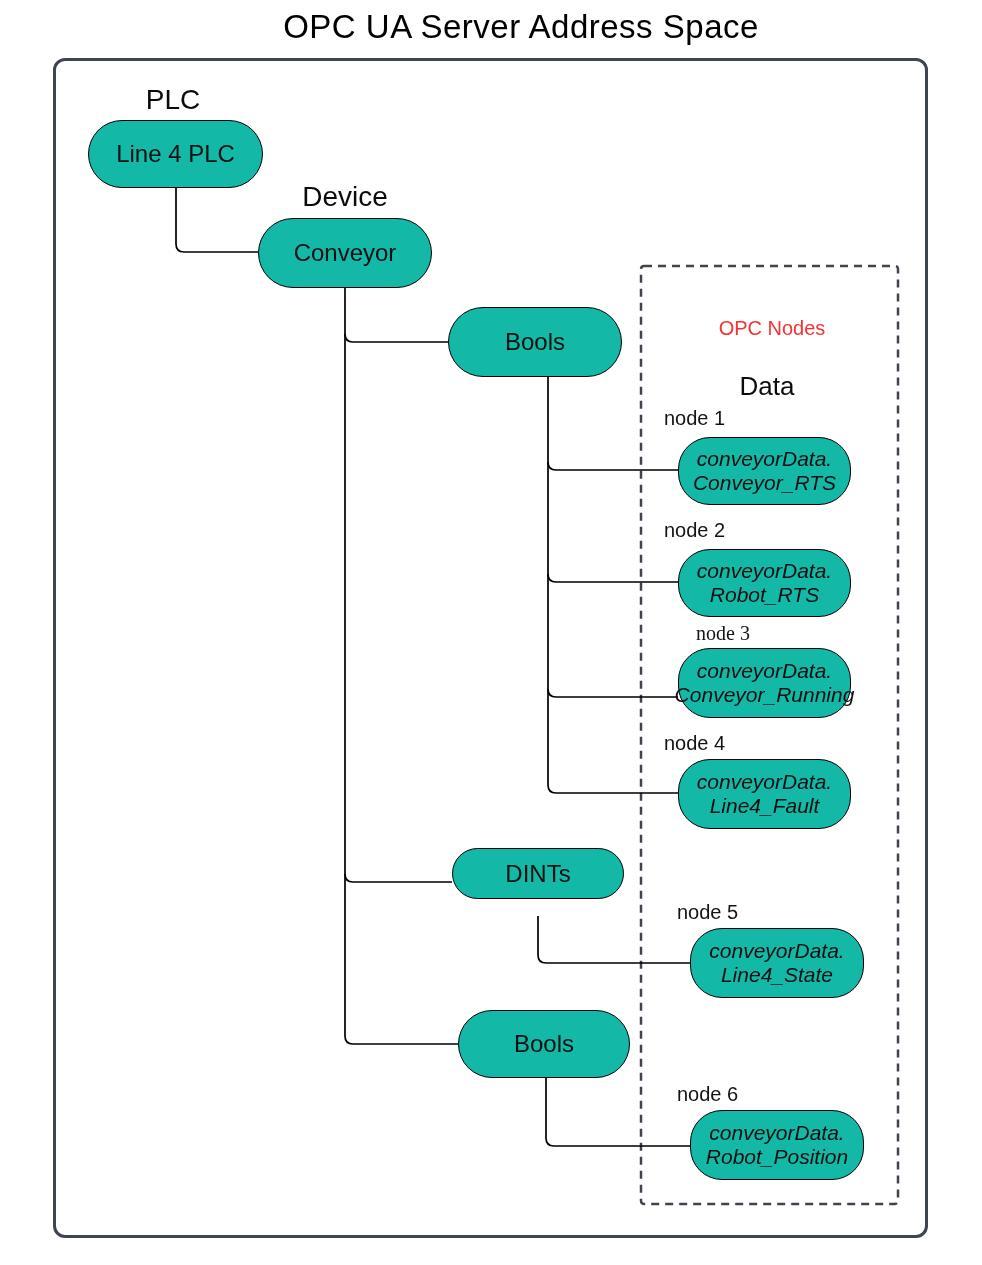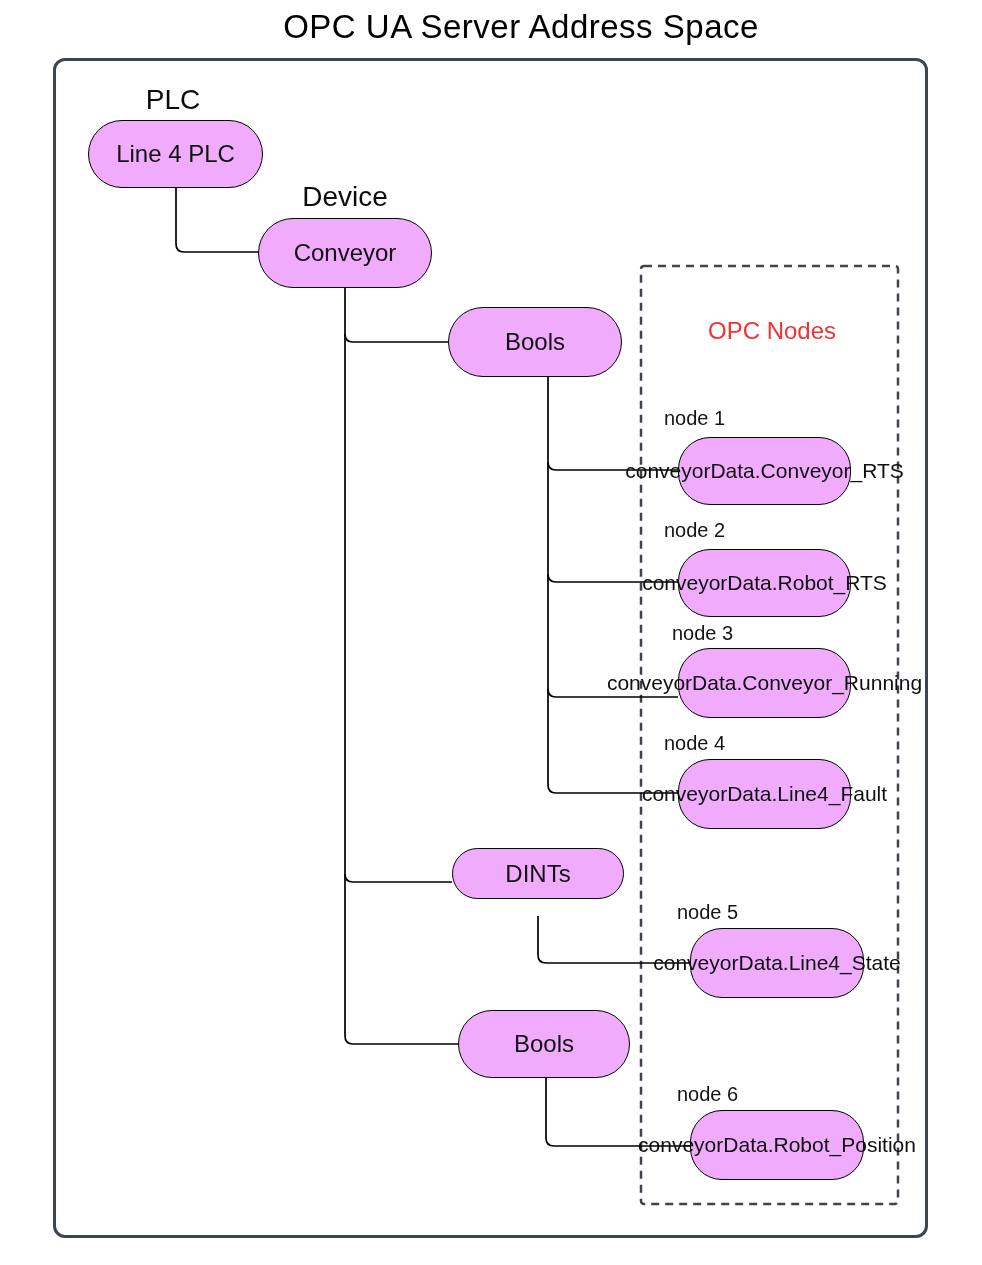--- a/index.html
+++ b/index.html
@@ -44,48 +44,50 @@
   }
 
   .cat-label {
     text-align: center;
     font-size: 28px;
     color: #0b0b0b;
     white-space: nowrap;
   }
 
   .pill {
-    background: #f0abfc;
+    background: #14b8a6;
     border: 1.7px solid #000000;
     border-radius: 36px;
     box-sizing: border-box;
     display: flex;
     align-items: center;
     justify-content: center;
     font-size: 24px;
     color: #101010;
     white-space: nowrap;
   }
   .pill.opc {
+    flex-direction: column;
     font-size: 21px;
     line-height: 1.14;
     border-radius: 32px;
     overflow: visible;
+    font-style: italic;
   }
   .pill.opc span { display: block; white-space: nowrap; }
 
   .node-caption {
     font-size: 20px;
     color: #141414;
     white-space: nowrap;
   }
 
   #opc-heading {
     text-align: center;
-    font-size: 24px;
+    font-size: 20px;
     white-space: nowrap;
   }
   #opc-subheading {
     text-align: center;
     font-size: 26px;
     color: #0b0b0b;
     white-space: nowrap;
   }
 </style>
 </head>
@@ -125,34 +127,35 @@
   <div class="abs cat-label" style="left:113px; top:84px; width:120px;">PLC</div>
   <div class="abs cat-label" style="left:275px; top:173px; width:140px;margin-top:8px;">Device</div>
 
   <div class="abs pill" style="left:88px; top:120px; width:175px; height:68px;">Line 4 PLC</div>
   <div class="abs pill" style="left:448px; top:307px; width:174px; height:70px;">Bools</div>
   <div class="abs pill" style="left:258px; top:218px; width:174px; height:70px;">Conveyor</div>
   <div class="abs pill" style="left:452px; top:848px; width:172px; height:51px;">DINTs</div>
   <div class="abs pill" style="left:458px; top:1010px; width:172px; height:68px;">Bools</div>
 
   <div id="opc-heading" class="abs" style="left: 672px; top: 317px; width: 200px; color: rgb(242, 51, 49);">OPC Nodes</div>
+  <div id="opc-subheading" class="abs" style="left:667px; top:371px; width:200px;">Data</div>
 
   <div class="abs node-caption" style="left:664px; top:407px; width:200px;">node 1</div>
   <div class="abs pill opc" style="left:678px; top:437px; width:173px; height:68px;">
     <span>conveyorData.</span>
     <span>Conveyor_RTS</span>
   </div>
 
   <div class="abs node-caption" style="left:664px; top:519px; width:200px;">node 2</div>
   <div class="abs pill opc" style="left:678px; top:549px; width:173px; height:68px;">
     <span>conveyorData.</span>
     <span>Robot_RTS</span>
   </div>
 
-  <div class="abs node-caption" style="left:672px; top:622px; width:200px;">node 3</div>
+  <div class="abs node-caption" style="left:696px; top:622px; width:200px;font-family:Liberation Serif, serif;">node 3</div>
   <div class="abs pill opc" style="left:678px; top:648px; width:173px; height:70px;">
     <span>conveyorData.</span>
     <span>Conveyor_Running</span>
   </div>
 
   <div class="abs node-caption" style="left:664px; top:732px; width:200px;">node 4</div>
   <div class="abs pill opc" style="left:678px; top:759px; width:173px; height:70px;">
     <span>conveyorData.</span>
     <span>Line4_Fault</span>
   </div>

